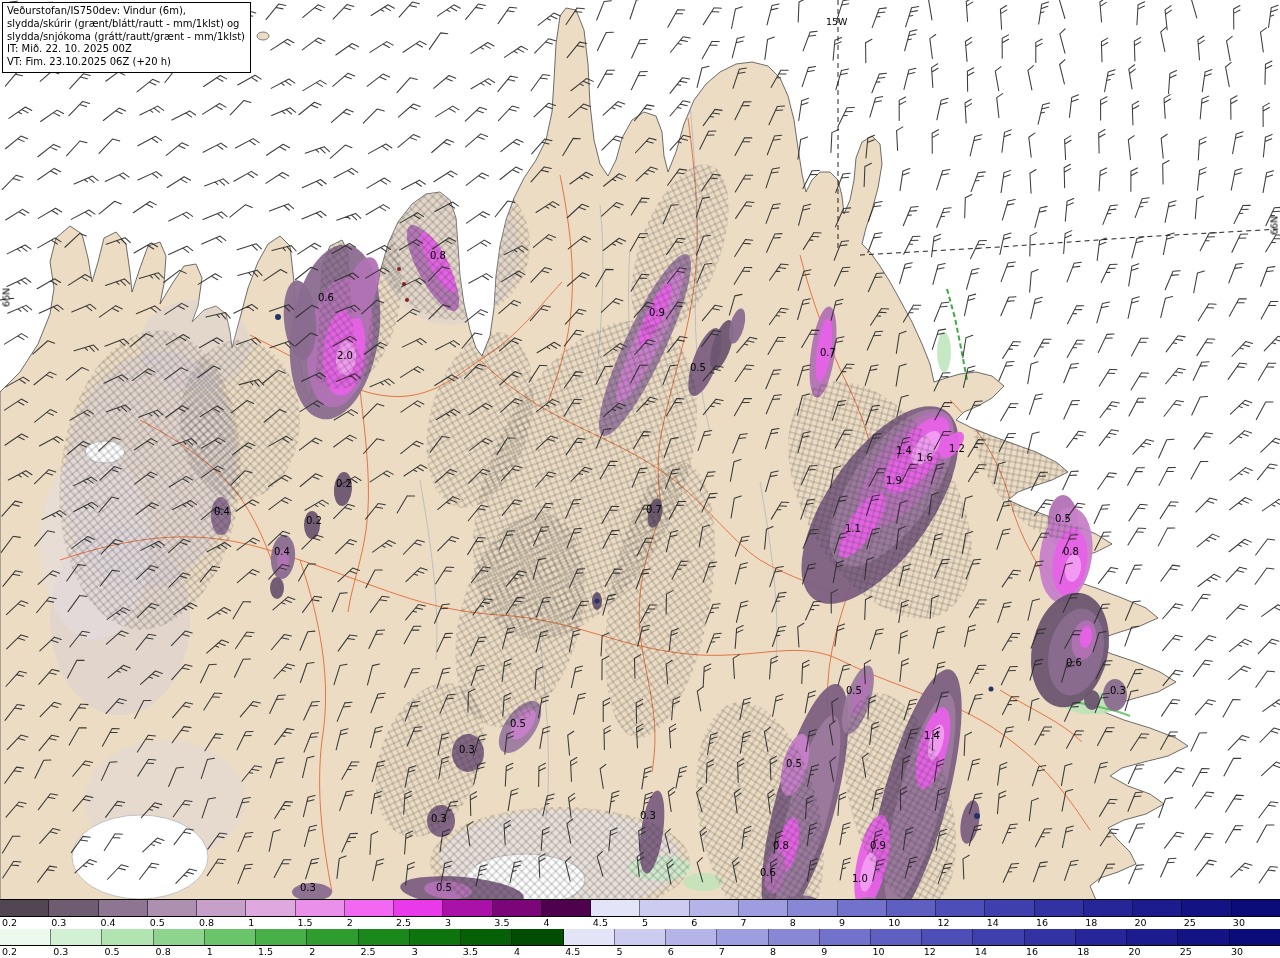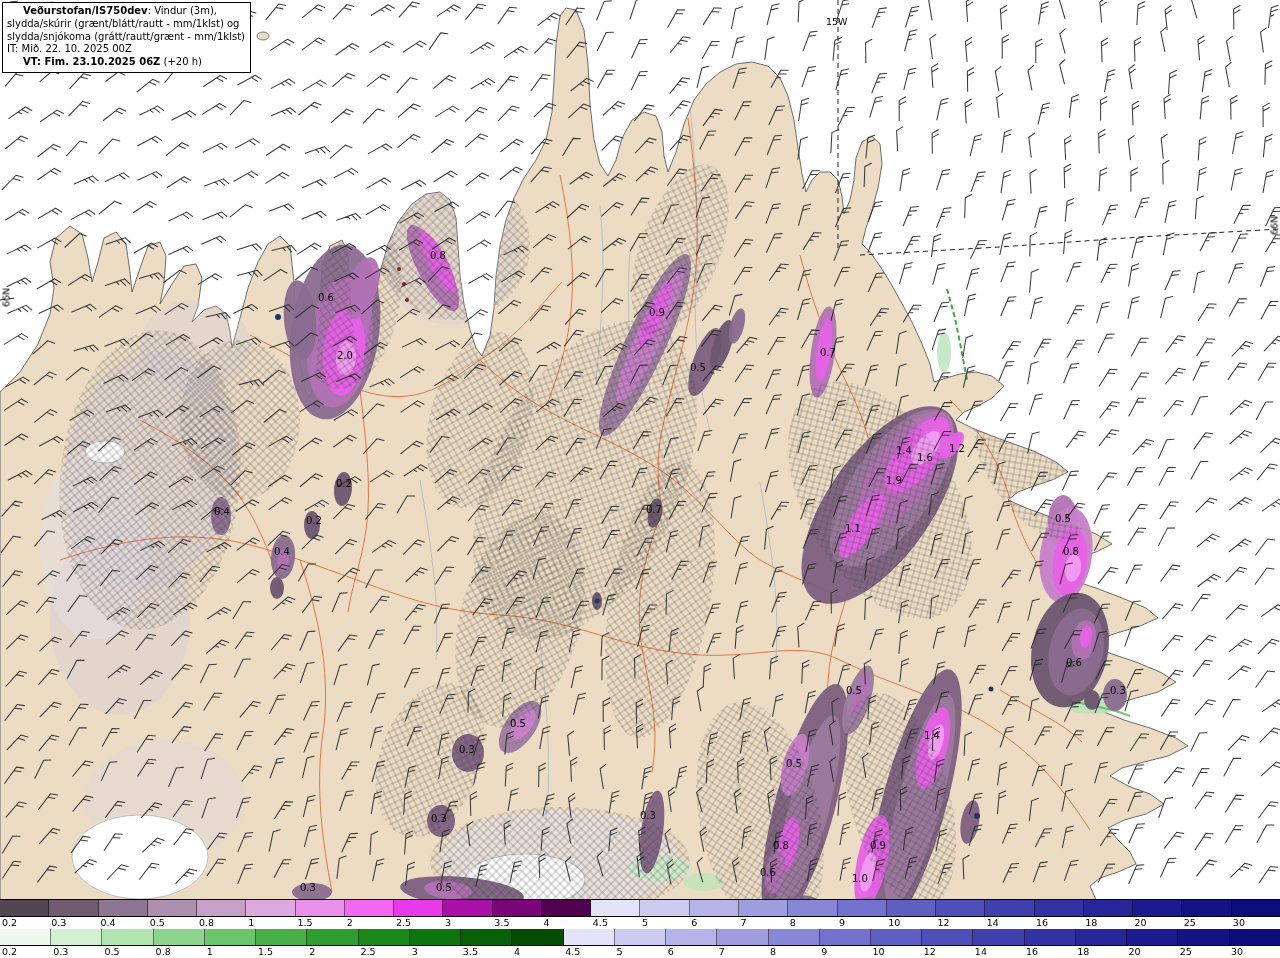--- a/index.html
+++ b/index.html
@@ -7,21 +7,21 @@
     position:relative;width:1280px;height:958px;overflow:hidden;
     background:#fff;font-family:"DejaVu Sans",sans-serif;
     box-shadow:inset 0 0 0 1px #000;
   }
   svg#map{position:absolute;left:0;top:0;}
   .titlebox{
     position:absolute;left:2px;top:2px;z-index:7;background:#fff;
     border:1px solid #000;padding:2px 5px 3px 4px;font-size:10px;line-height:1.28;
     color:#000;max-width:262px;
   }
-  .titlebox b{font-weight:bold;margin-left:16px;}
+  .titlebox b{font-weight:normal;}
   .gridlabel{position:absolute;z-index:5;font-size:9.5px;color:#000;}
   .meridian{left:826px;top:16px;}
   .vlabel{width:26px;text-align:center;transform:rotate(-90deg);transform-origin:center;}
   .par-left{left:-7px;top:292px;}
   .par-right{left:1261px;top:220px;}
   .colorbars{position:absolute;left:0;right:0;bottom:0;z-index:8;background:#fff;border-top:1px solid #000;}
   .bar{display:flex;height:16px;border-bottom:1px solid #000;}
   .bar .cell{flex:1;border-right:1px solid rgba(0,0,0,0.5);}
   .bar .cell:last-child{border-right:none;}
   .bar-labels{display:flex;height:12px;font-size:9.5px;line-height:12px;color:#000;background:#fff;}
@@ -1267,21 +1267,21 @@
         <text x="300" y="891">0.3</text>
         <text x="436" y="891">0.5</text>
       </g>
     </svg>
 
   <div class="gridlabel meridian">15W</div>
   <div class="gridlabel vlabel par-left">66N</div>
   <div class="gridlabel vlabel par-right">66N</div>
 
   <div class="titlebox">
-    <div><b>Veðurstofan/IS750dev</b><span>: Vindur (3m),</span></div>
+    <div><b>Veðurstofan/IS750dev</b><span>: Vindur (6m),</span></div>
     <div>slydda/skúrir (grænt/blátt/rautt - mm/1klst) og</div>
     <div>slydda/snjókoma (grátt/rautt/grænt - mm/1klst)</div>
     <div>IT: Mið. 22. 10. 2025 00Z</div>
     <div><b>VT: Fim. 23.10.2025 06Z</b><span> (+20 h)</span></div>
   </div>
 
   <div class="colorbars">
     <div class="bar" id="bar-snow">
         <div class="cell" style="background: rgb(82, 70, 83);"></div>
         <div class="cell" style="background: rgb(111, 92, 113);"></div>

